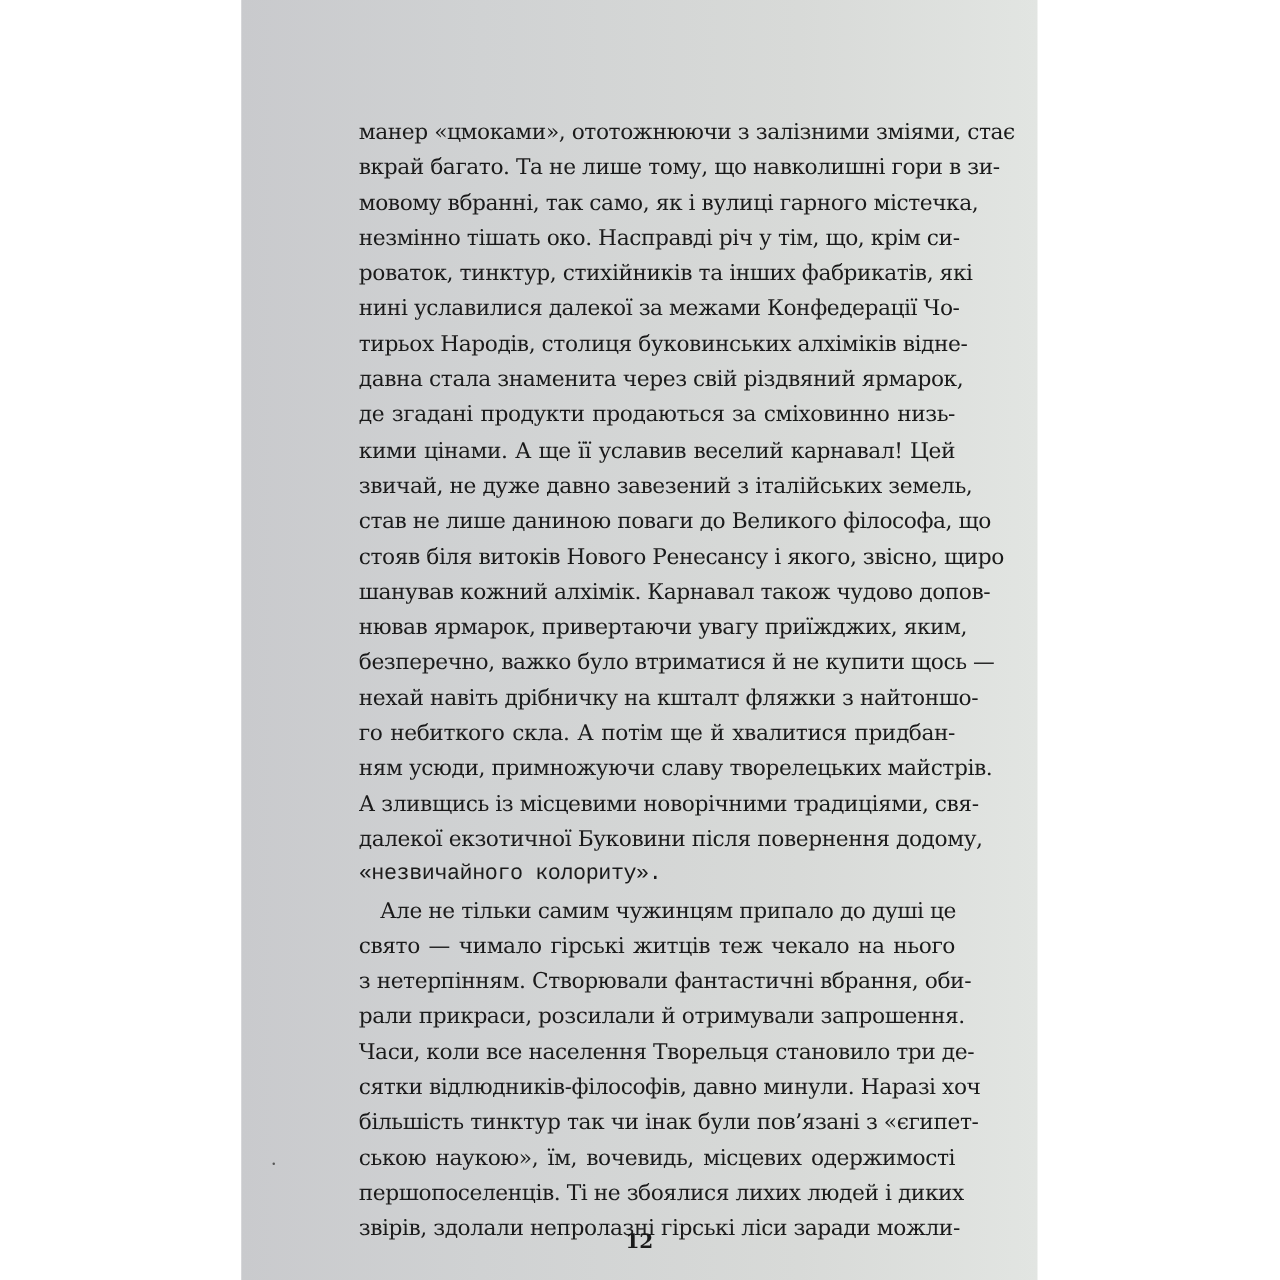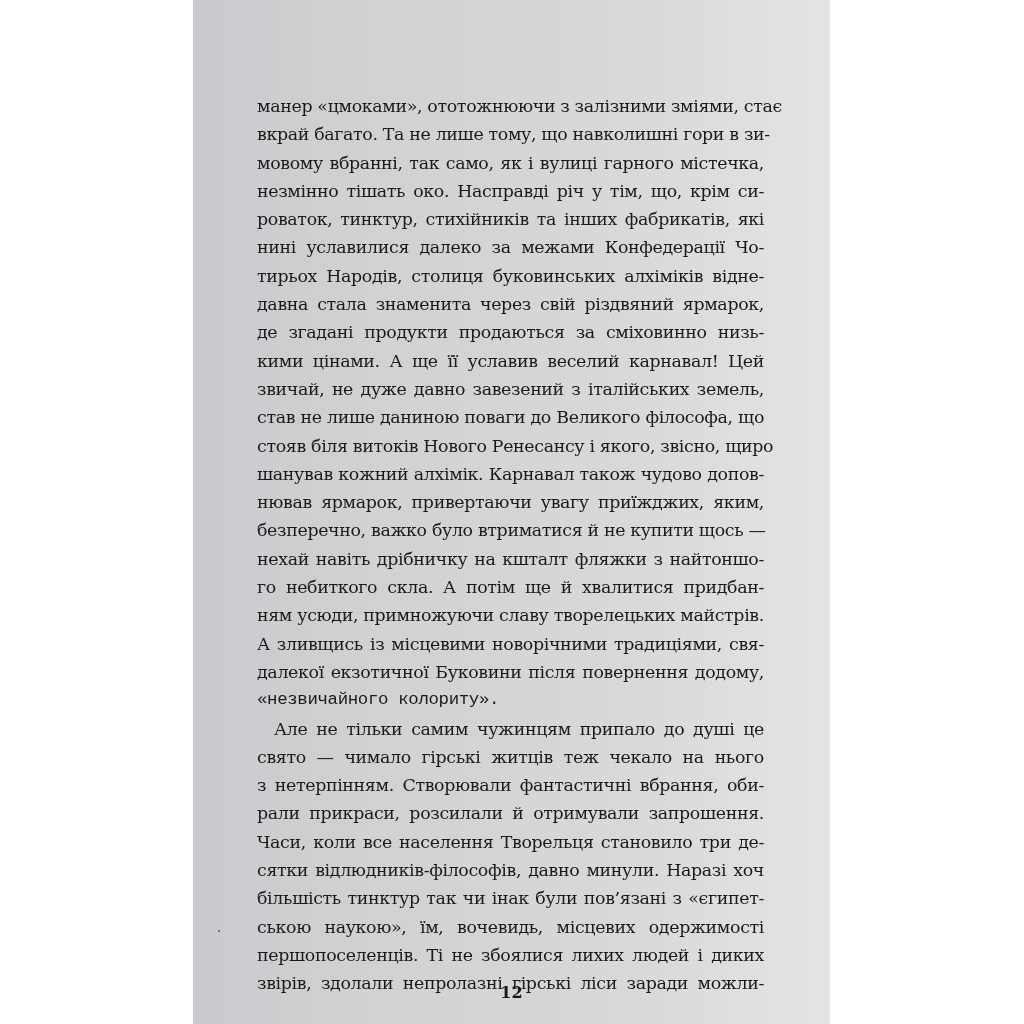--- a/index.html
+++ b/index.html
@@ -28,20 +28,21 @@
       color: #1a1a1a;
       letter-spacing: -0.35px;
     }
     .line {
       height: 28.3px;
       line-height: 28.3px;
       white-space: nowrap;
       text-align: justify;
       text-align-last: justify;
       overflow: visible;
+      margin-left: 30px;
     }
     .line.last {
       text-align-last: left;
       font-family: Liberation Mono, monospace;
     }
     .line.indent {
       padding-left: 17px;
     }
     .page-number {
       position: absolute;
@@ -69,21 +70,21 @@
 
 <div class="page">
   <div class="speck"></div>
   <div class="text-block">
     <div id="para-0">
         <div class="line">манер «цмоками», ототожнюючи з залізними зміями, стає</div>
         <div class="line">вкрай багато. Та не лише тому, що навколишні гори в зи-</div>
         <div class="line">мовому вбранні, так само, як і вулиці гарного містечка,</div>
         <div class="line">незмінно тішать око. Насправді річ у тім, що, крім си-</div>
         <div class="line">роваток, тинктур, стихійників та інших фабрикатів, які</div>
-        <div class="line">нині уславилися далеко за межами Конфедерації Чо-</div>
+        <div class="line">нині уславилися далекої за межами Конфедерації Чо-</div>
         <div class="line">тирьох Народів, столиця буковинських алхіміків відне-</div>
         <div class="line">давна стала знаменита через свій різдвяний ярмарок,</div>
         <div class="line">де згадані продукти продаються за сміховинно низь-</div>
         <div class="line">кими цінами. А ще її уславив веселий карнавал! Цей</div>
         <div class="line">звичай, не дуже давно завезений з італійських земель,</div>
         <div class="line">став не лише даниною поваги до Великого філософа, що</div>
         <div class="line">стояв біля витоків Нового Ренесансу і якого, звісно, щиро</div>
         <div class="line">шанував кожний алхімік. Карнавал також чудово допов-</div>
         <div class="line">нював ярмарок, привертаючи увагу приїжджих, яким,</div>
         <div class="line">безперечно, важко було втриматися й не купити щось —</div>

